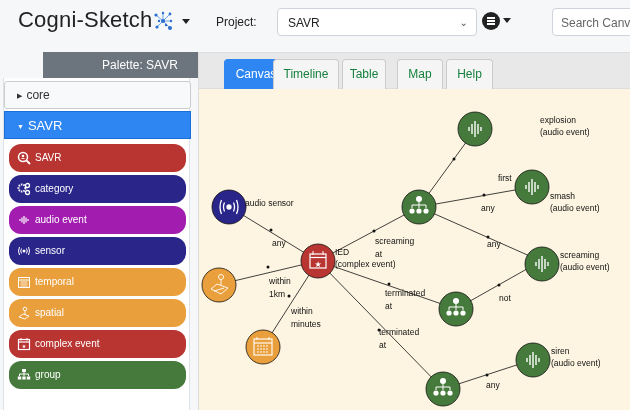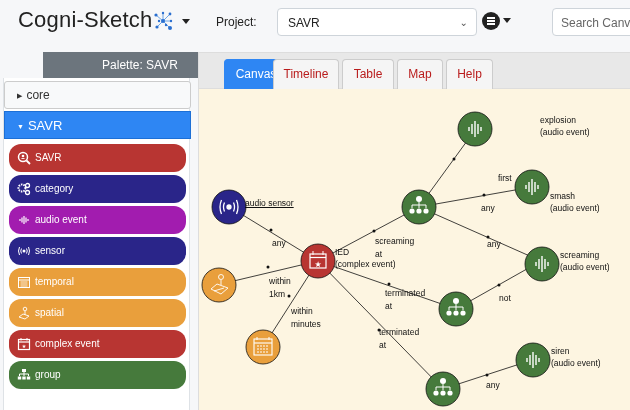--- a/index.html
+++ b/index.html
@@ -20,21 +20,21 @@
   .palette-body { position: absolute; left: 3px; top: 26px; width: 187px; height: 333px; background: #fff; border: 1px solid #dee2e6; border-top: none; }
   .acc { position: absolute; left: 0; width: 187px; height: 28px; font-size: 12px; padding-left: 12px; line-height: 27px; }
   .acc-core { top: 3px; background: #f8f9fa; border: 1px solid #ccc; border-radius: 3px; color: #333; }
   .acc-savr { top: 33px; background: #2e86f3; color: #fff; font-size: 13px; border: 1px solid #1c6fd6; }
   .acc .tri { display: inline-block; margin-right: 4px; font-size: 7px; vertical-align: middle; }
   .pal-item { position: absolute; left: 5px; width: 177px; height: 28px; border-radius: 12px; color: #fff; font-size: 10px; line-height: 28px; padding-left: 26px; }
   .pal-item .ic { position: absolute; left: 8px; top: 7px; width: 14px; height: 14px; }
 
   .main { position: absolute; left: 198px; top: 52px; width: 432px; height: 358px; background: #fff; border-left: 1px solid #ddd; border-top: 1px solid #ddd; }
   .tabbar { position: absolute; left: 0; top: 0; width: 432px; height: 36px; background: #e8e8e8; border-bottom: 1px solid #ddd; }
-  .tab { position: absolute; top: 6px; height: 30px; border: 1px solid #ccc; border-bottom: none; border-radius: 4px 4px 0 0; background: #f5f5f5; font-size: 12px; color: #b91c1c; text-align: center; line-height: 28px; }
+  .tab { position: absolute; top: 6px; height: 30px; border: 1px solid #ccc; border-bottom: none; border-radius: 4px 4px 0 0; background: #f5f5f5; font-size: 12px; color: #15803d; text-align: center; line-height: 28px; }
   .tab.active { background: #2e86f3; color: #fff; border-color: #2e86f3; }
   .canvas { position: absolute; left: 0; top: 36px; width: 432px; height: 322px; background: #fdf5e1; }
   .canvas svg { position: absolute; left: 0; top: 0; }
   .nlabel { position: absolute; font-size: 8.5px; color: #111; line-height: 12px; white-space: nowrap; }
   .elabel { position: absolute; font-size: 8.5px; color: #111; line-height: 13px; white-space: nowrap; }
 </style>
 </head>
 <body>
 
 <div class="topbar">
@@ -161,21 +161,21 @@
         </svg>
       <span>group</span>
     </div>
   </div>
 </div>
 
 <div class="main">
   <div class="tabbar">
     <div class="tab active" style="left:25px;width:64px;">Canvas</div>
     <div class="tab" style="left:74px;width:66px;">Timeline</div>
-    <div class="tab" style="left:143px;width:52px;">Table</div>
+    <div class="tab" style="left:143px;width:44px;">Table</div>
     <div class="tab" style="left:198px;width:46px;">Map</div>
     <div class="tab" style="left:247px;width:47px;">Help</div>
   </div>
 
   <div class="canvas">
 
     <svg width="432" height="322" viewBox="0 0 432 322">
       <g stroke="#111" stroke-width="0.8" fill="none">
         <line x1="34" y1="120" x2="119" y2="172"></line>
         <line x1="22" y1="195" x2="119" y2="172"></line>
@@ -313,21 +313,21 @@
         <g stroke="#fff" stroke-width="1.4">
             <line x1="328" y1="269" x2="328" y2="273"></line>
             <line x1="331" y1="266" x2="331" y2="276"></line>
             <line x1="334" y1="263" x2="334" y2="279"></line>
             <line x1="337" y1="266" x2="337" y2="276"></line>
             <line x1="340" y1="269" x2="340" y2="273"></line>
           </g>
       </g>
     </svg>
 
-    <div class="nlabel" style="left:46px;top:108px;text-decoration:underline;"><span>audio sensor</span></div>
+    <div class="nlabel" style="left:46px;top:108px;"><span>audio sensor</span></div>
     <div class="nlabel" style="left:136px;top:157px;">
         <div>IED</div>
         <div>(complex event)</div>
       </div>
     <div class="nlabel" style="left:305px;top:25px;margin-left:36px;">
         <div>explosion</div>
         <div>(audio event)</div>
       </div>
     <div class="nlabel" style="left:351px;top:81px;margin-top:20px;">
         <div>smash</div>

